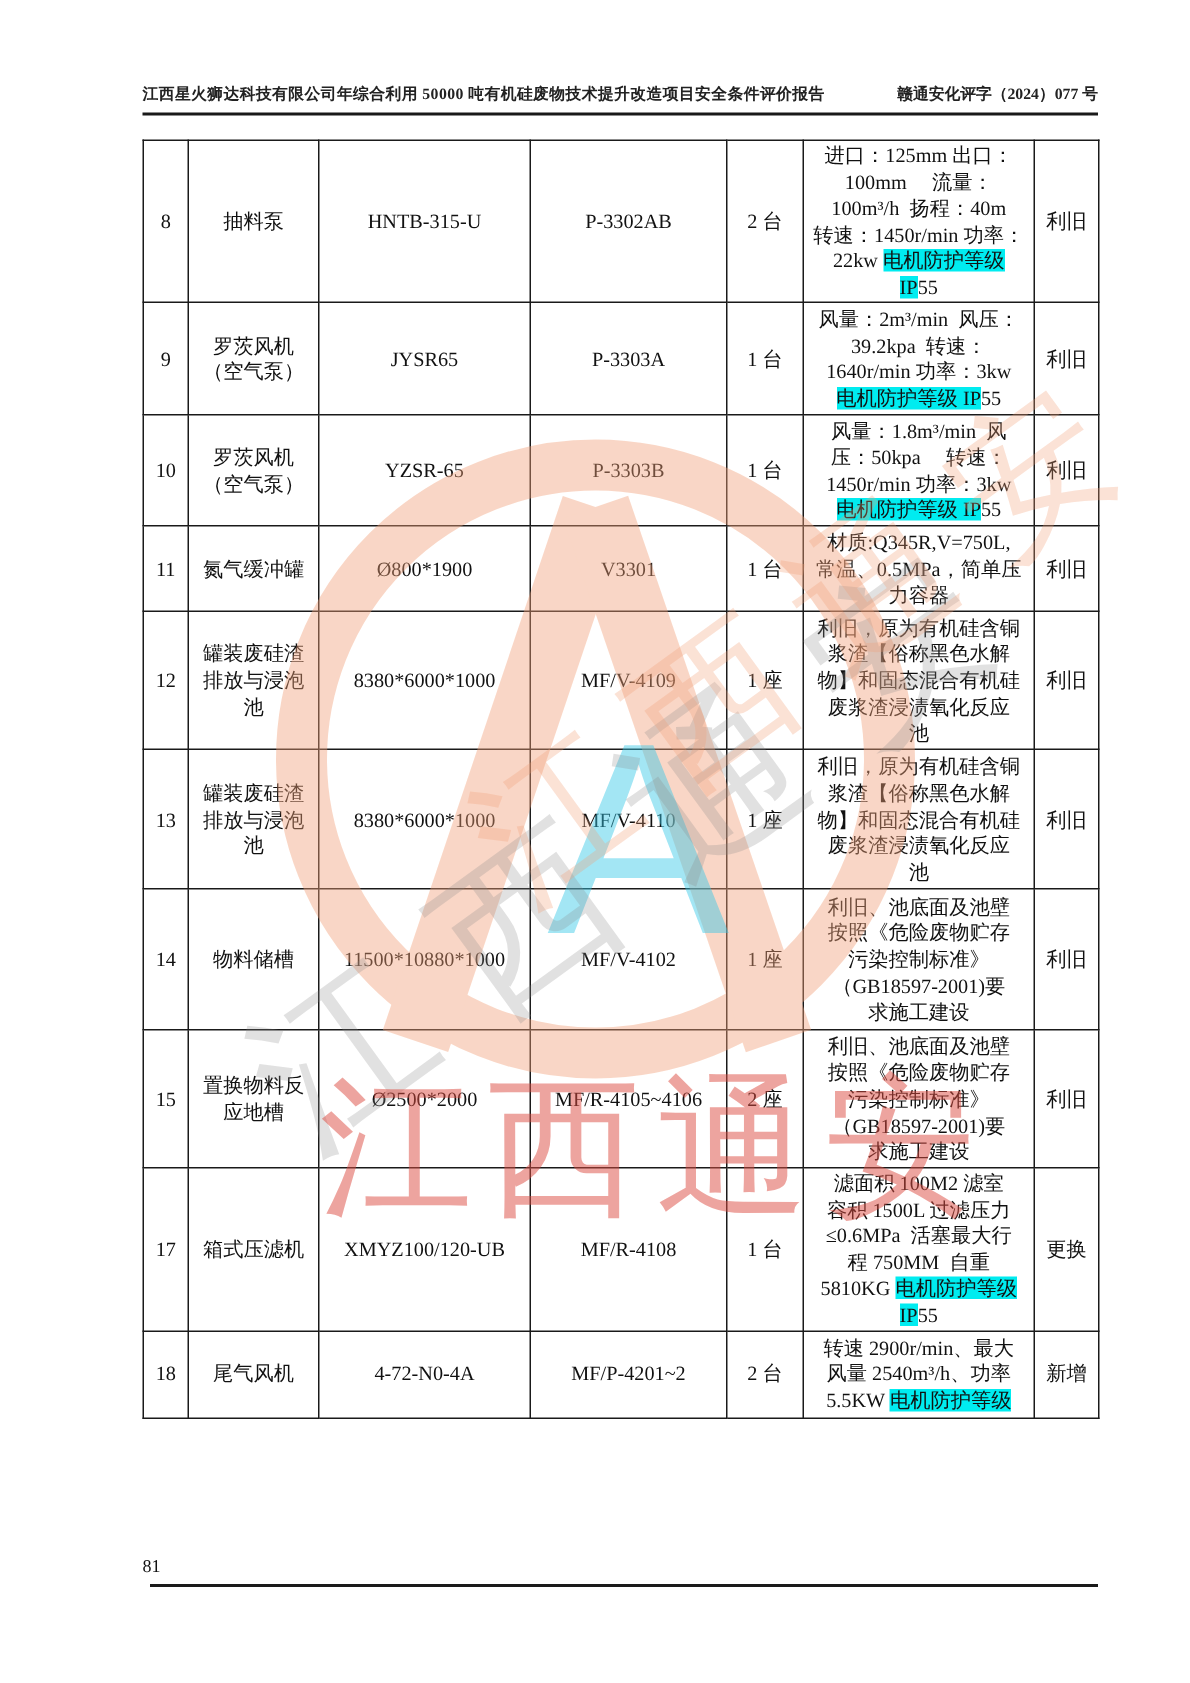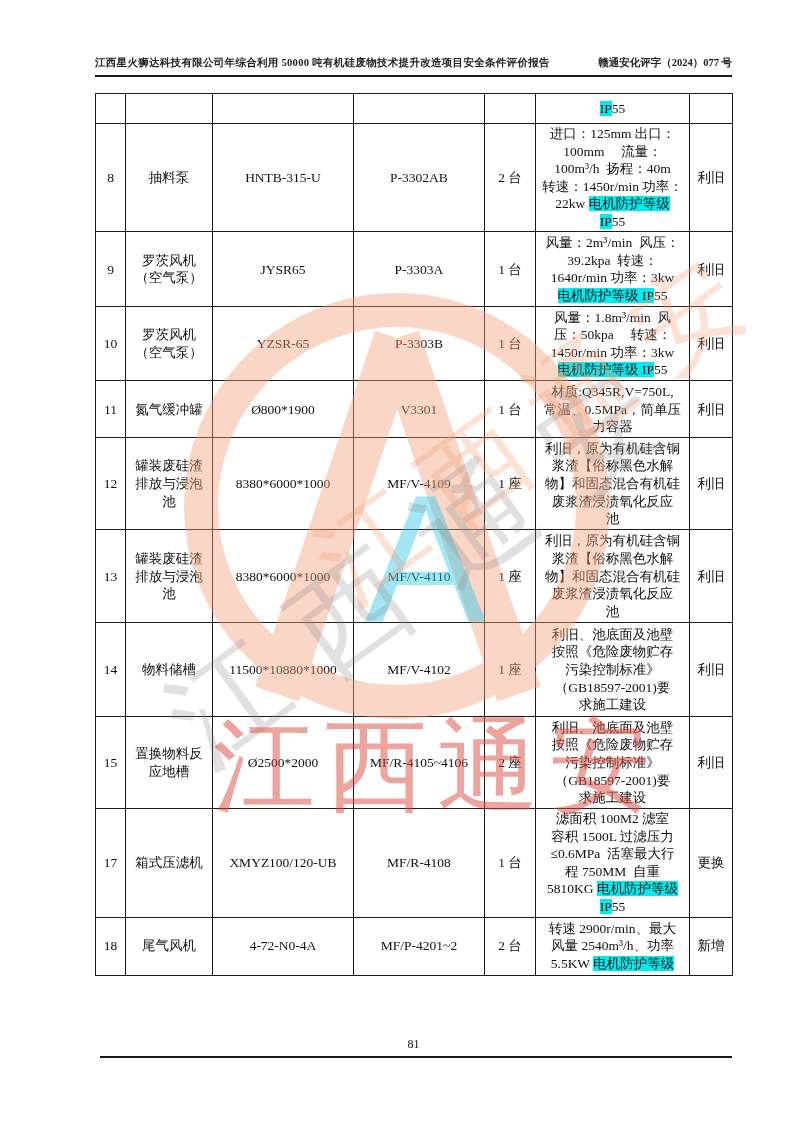--- a/index.html
+++ b/index.html
@@ -32,21 +32,21 @@
     white-space:pre-wrap; overflow:hidden;
   }
   td.c-no { font-size:13px; }
   td.c-params { font-size:13.2px; }
   td.c-section { font-size:14px; letter-spacing:1px; }
   .hl { background: var(--highlight,#00ecf0); }
 
   
   .page-number {
     position:absolute; left:95px; top:1037px; width:637px;
-    text-align:center; font-size:12px; z-index:2;
+    text-align:left; font-size:12px; z-index:2;
   }
   .footer-rule {
     position:absolute; left:100px; top:1056px; width:632px;
     border-top:2px solid #1a1a1a; z-index:2;
   }
 
   
   .wm { position:absolute; pointer-events:none; z-index:3; }
   .wm-logo { left:177px; top:286px; width:440px; height:440px; opacity:0.42; }
   .wm-a {
@@ -86,29 +86,20 @@
     <colgroup>
       <col style="width:30px">
         <col style="width:87px">
         <col style="width:141px">
       <col style="width:131px">
         <col style="width:51px">
         <col style="width:154px">
       <col style="width:43px">
     </colgroup>
     <tbody>
-        <tr style="height: 30px;">
-          <td class="c-no"></td>
-          <td class="c-name"></td>
-          <td class="c-spec"></td>
-          <td class="c-model"></td>
-          <td class="c-qty"></td>
-          <td class="c-params"><span class="hl">IP</span><span>55</span></td>
-          <td class="c-status"></td>
-        </tr>
         <tr style="height: 105px;">
           <td class="c-no">8</td>
           <td class="c-name">抽料泵</td>
           <td class="c-spec">HNTB-315-U</td>
           <td class="c-model">P-3302AB</td>
           <td class="c-qty">2 台</td>
           <td class="c-params"><span>进口：125mm 出口：
 100mm　 流量：
 100m³/h  扬程：40m
 转速：1450r/min 功率：

